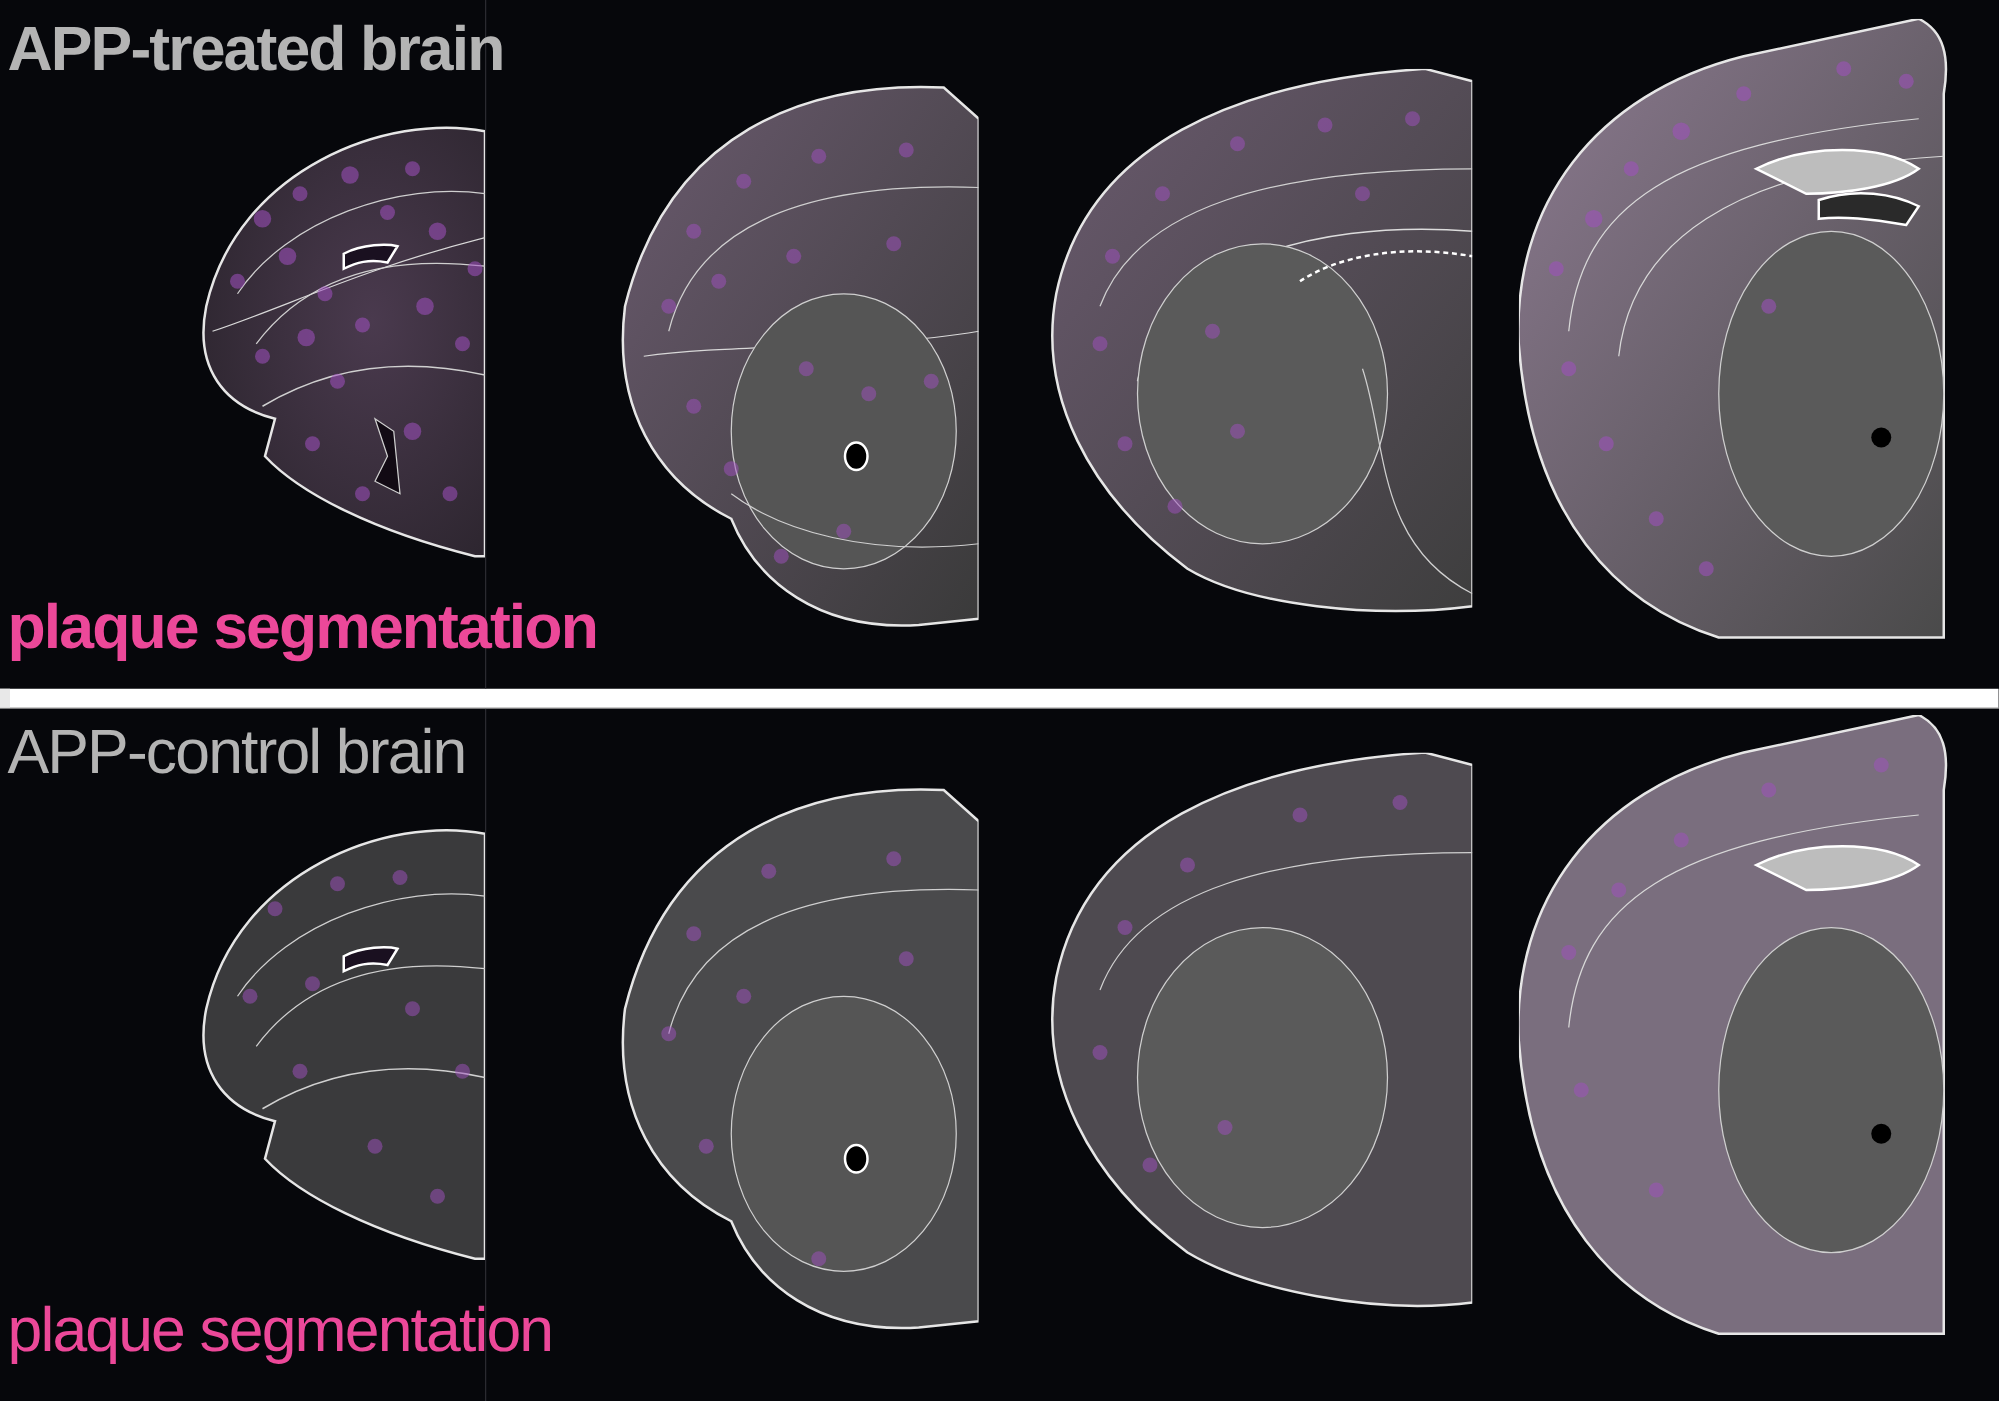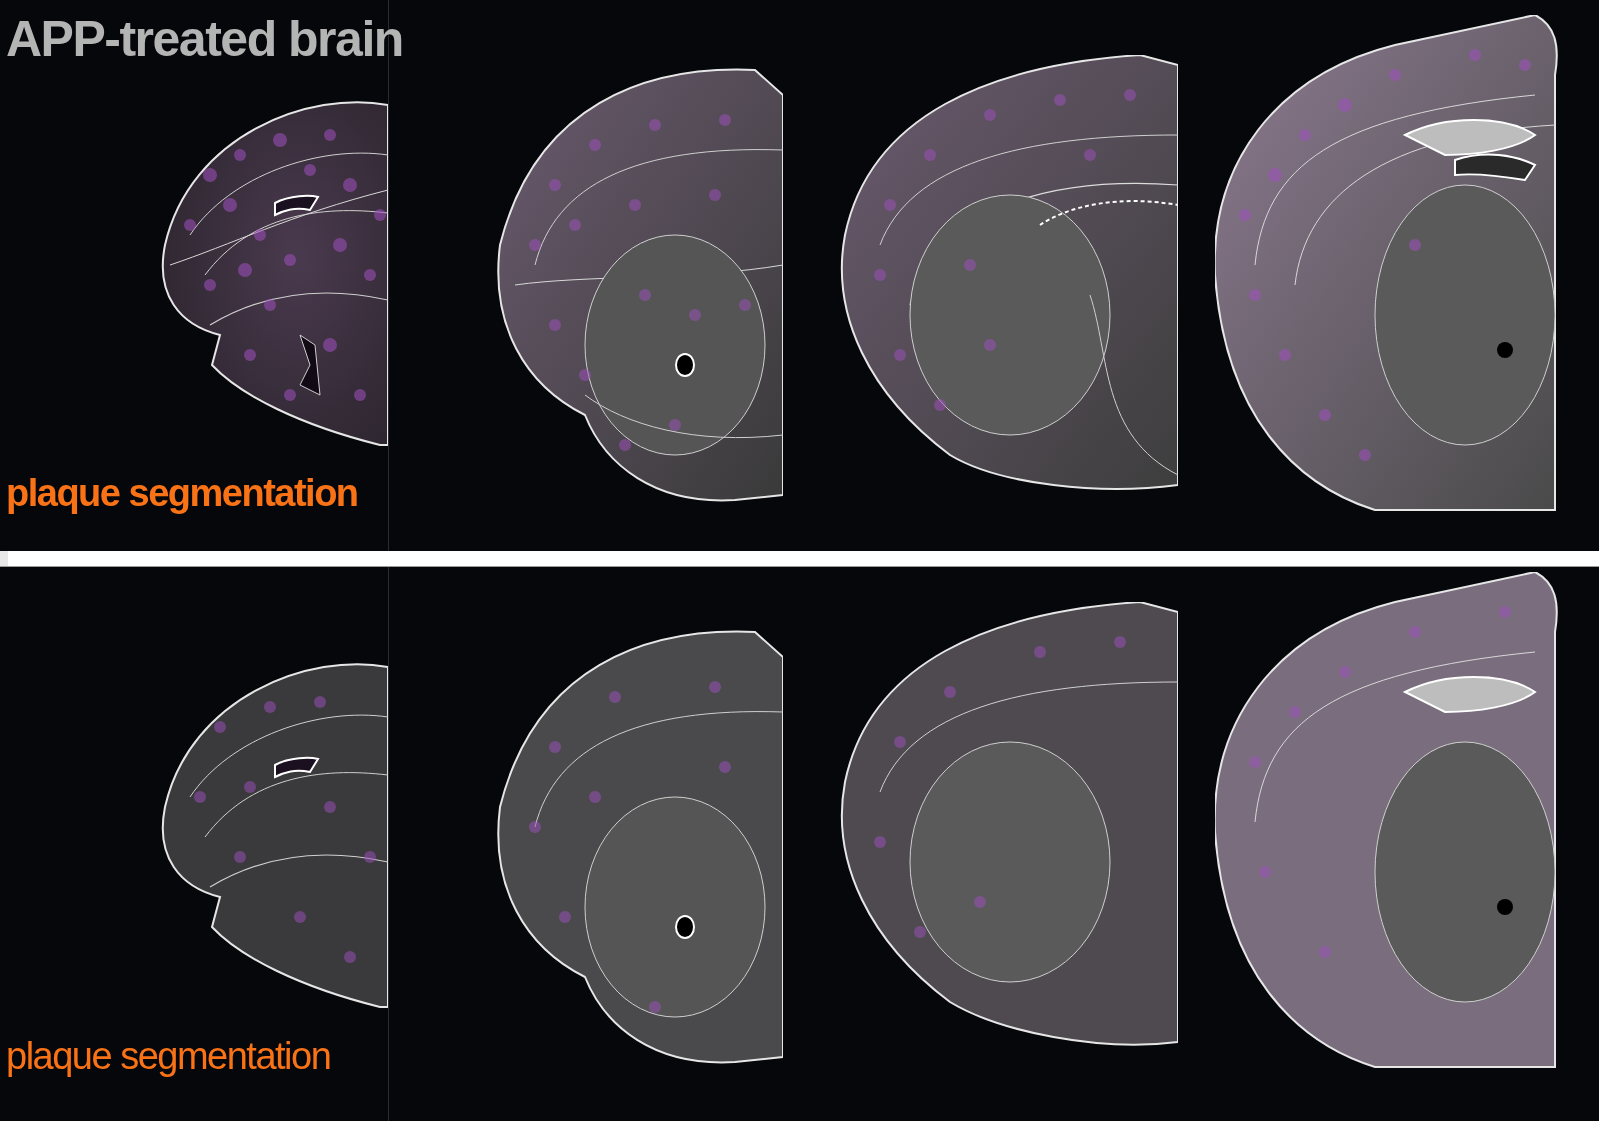--- a/index.html
+++ b/index.html
@@ -5,21 +5,21 @@
   html, body { margin: 0; padding: 0; background: #06070b; }
   body { width: 1599px; height: 1121px; position: relative; overflow: hidden;
          font-family: "Liberation Sans", "DejaVu Sans", sans-serif; }
   .row { position: absolute; left: 0; width: 1599px; height: 550px; background: #06070b; overflow: hidden; }
   .row.top { top: 0; height: 551px; font-weight: bold; }
   .row.bottom { top: 567px; height: 554px; }
   .divider { position: absolute; left: 0; top: 551px; width: 1599px; height: 16px; background: #ffffff;
              border-bottom: 1px solid #9a9a9a; box-sizing: border-box; }
   .divider .lstub { position: absolute; left: 0; top: 0; width: 8px; height: 100%; background: #e8e8e8; }
   .row-title { position: absolute; left: 6px; font-size: 50px; color: #b4b4b4; letter-spacing: -1.5px; z-index: 5; }
-  .row-caption { position: absolute; left: 6px; font-size: 38px; color: #f97316; letter-spacing: -1.5px; z-index: 5; }
+  .row-caption { position: absolute; left: 6px; font-size: 50px; color: #ec4899; letter-spacing: -1.5px; z-index: 5; }
   .vline { position: absolute; left: 388px; top: 0; width: 1px; height: 100%; background: #2a2a30; z-index: 4; }
   .section { position: absolute; overflow: hidden; }
   .section svg { display: block; }
   .s1 { left: 150px; width: 238px; }
   .s2 { left: 495px; width: 288px; }
   .s3 { left: 840px; width: 338px; }
   .s4 { left: 1215px; width: 360px; }
 </style>
 </head>
 <body>
@@ -166,20 +166,21 @@
 
   <div class="row-caption" style="top:472px;">plaque segmentation</div>
 </div>
 
 <div class="divider">
     <div class="lstub"></div>
   </div>
 
 <div class="row bottom">
   <div class="vline"></div>
+  <div class="row-title" style="top:5px;">APP-control brain</div>
 
   <div class="section s1" style="top:90px;height:355px;">
     <svg width="238" height="355" viewBox="0 0 238 355">
       <path d="M238 10 C160 -5 40 40 15 150 C5 200 30 230 70 240 L62 270 C90 300 150 330 230 350 L238 350 Z" fill="#3a3a3c" stroke="#e6e6e6" stroke-width="2"></path>
       <path d="M60 230 C110 200 170 190 238 205" fill="none" stroke="#d0d0d0" stroke-width="1.2"></path>
       <path d="M40 140 C80 80 170 50 238 60" fill="none" stroke="#cfcfcf" stroke-width="1"></path>
       <path d="M55 180 C100 120 170 110 238 118" fill="none" stroke="#cfcfcf" stroke-width="1"></path>
       <path d="M125 108 C140 100 160 100 168 102 L160 115 C145 112 135 115 125 120 Z" fill="#1a1020" stroke="#ffffff" stroke-width="2"></path>
       <g fill="#a050c0" opacity="0.5">
         <circle cx="70" cy="70" r="6"></circle>

